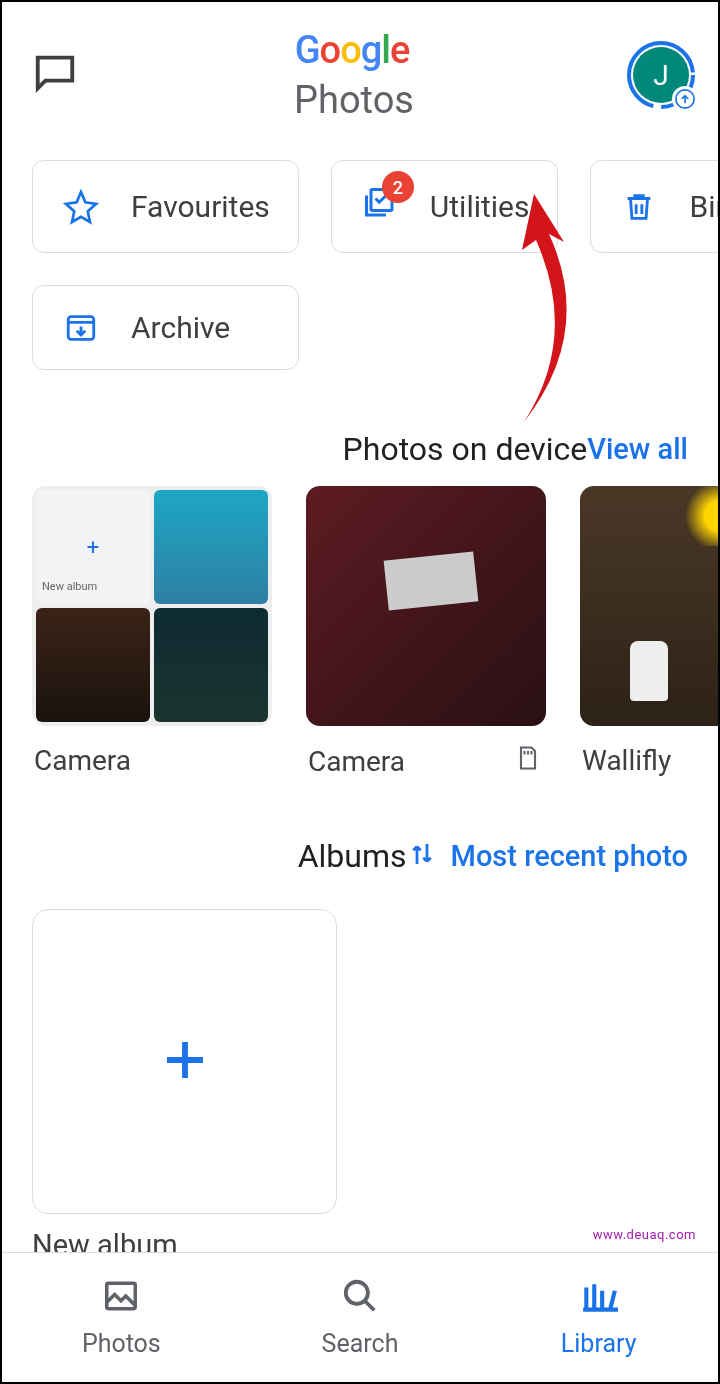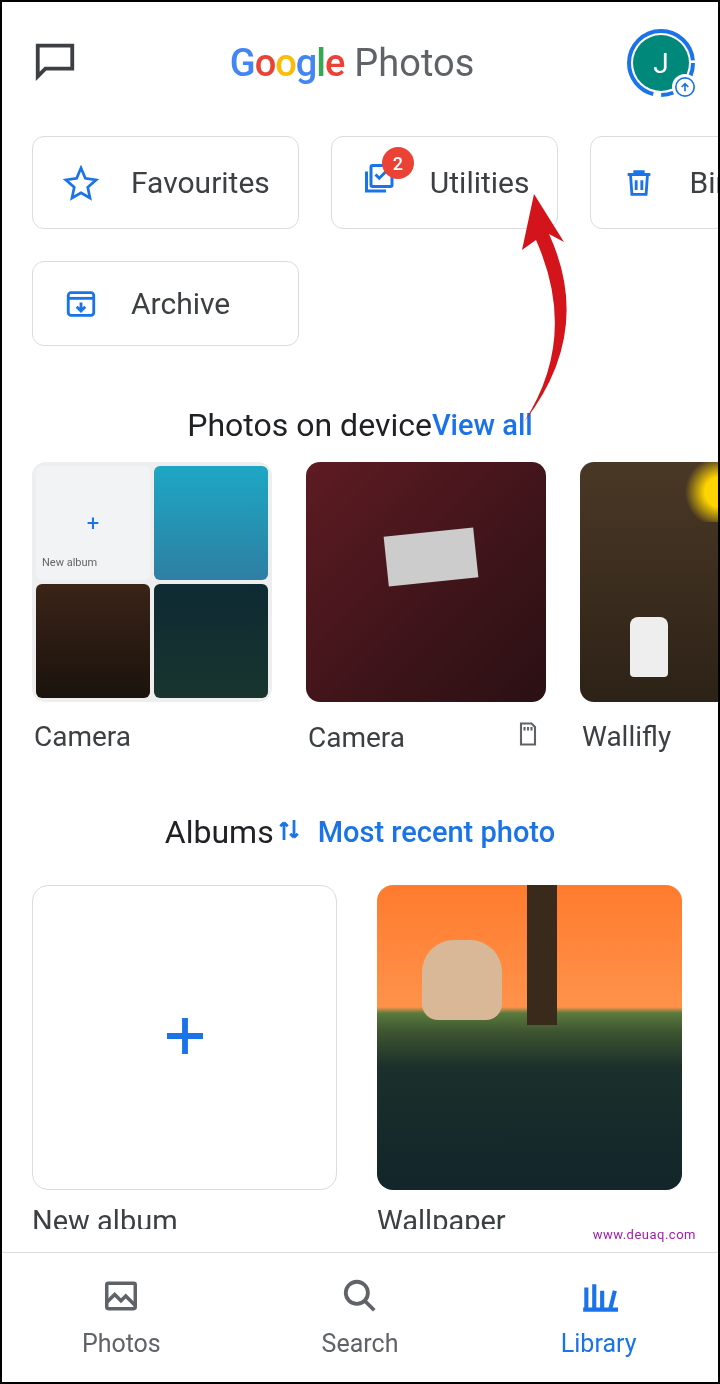--- a/index.html
+++ b/index.html
@@ -18,20 +18,21 @@
     justify-content: space-between;
     padding: 26px 22px 18px 30px;
   }
   .chat-icon svg { width: 46px; height: 46px; }
   .app-title {
     font-size: 38px;
     font-weight: 400;
     display: flex;
     align-items: center;
     gap: 6px;
+    flex-direction: column;
   }
   .google-logo {
     font-weight: 500;
     letter-spacing: -1px;
   }
   .g1{color:#4285F4} .g2{color:#EA4335} .g3{color:#FBBC05}
   .g4{color:#4285F4} .g5{color:#34A853} .g6{color:#EA4335}
   .photos-word { color:#5f6368; font-weight:400; margin-left:4px;}
   .avatar {
     width: 70px; height: 70px; position: relative;
@@ -67,21 +68,21 @@
     border-radius:50%;background:#ea4335;color:#fff;font-size:18px;
     display:flex;align-items:center;justify-content:center;font-weight:500;
   }
   .tile .icon-wrap{position:relative;}
   .tile .icon-wrap .badge{top:-14px;right:-14px;}
   .arrow-annotation{
     position:absolute;top:180px;left:462px;width:150px;height:240px;
     pointer-events:none;z-index:10;
   }
   .section-header{
-    display:flex;justify-content:center;align-items:center;
+    display:flex;justify-content:flex-end;align-items:center;
     padding: 50px 30px 18px 30px;
   }
   .section-title{font-size:32px;color:#202124;font-weight:400;}
   .link{color:#1a73e8;font-size:29px;font-weight:500;}
   .device-row{
     display:flex;gap:34px;padding:0 0 0 30px;overflow:hidden;
   }
   .device-item{flex:0 0 auto;width:240px;}
   .device-thumb{
     width:240px;height:240px;border-radius:14px;overflow:hidden;
@@ -277,26 +278,20 @@
   <div class="album-item">
     <div class="album-new">
       <span>
         <svg width="54" height="54" viewBox="0 0 24 24">
             <path d="M12 4v16M4 12h16" stroke="#1a73e8" stroke-width="2.6"></path>
           </svg>
       </span>
     </div>
     <div class="album-label">New album</div>
   </div>
-  <div class="album-item">
-    <div class="album-thumb">
-        <div class="ph wallpaper-big"></div>
-      </div>
-    <div class="album-label">Wallpaper</div>
-  </div>
 </div>
 
 <div class="watermark">www.deuaq.com</div>
 
 <div class="bottom-nav">
   <div class="nav-item">
     <span><svg width="38" height="38" viewBox="0 0 24 24" fill="none">
           <rect x="3" y="4" width="18" height="16" rx="1" stroke="#5f6368" stroke-width="2.2"></rect>
           <path d="M3 16l5-5 4 4 3-3 6 6" stroke="#5f6368" stroke-width="2.2"></path>
         </svg></span>

